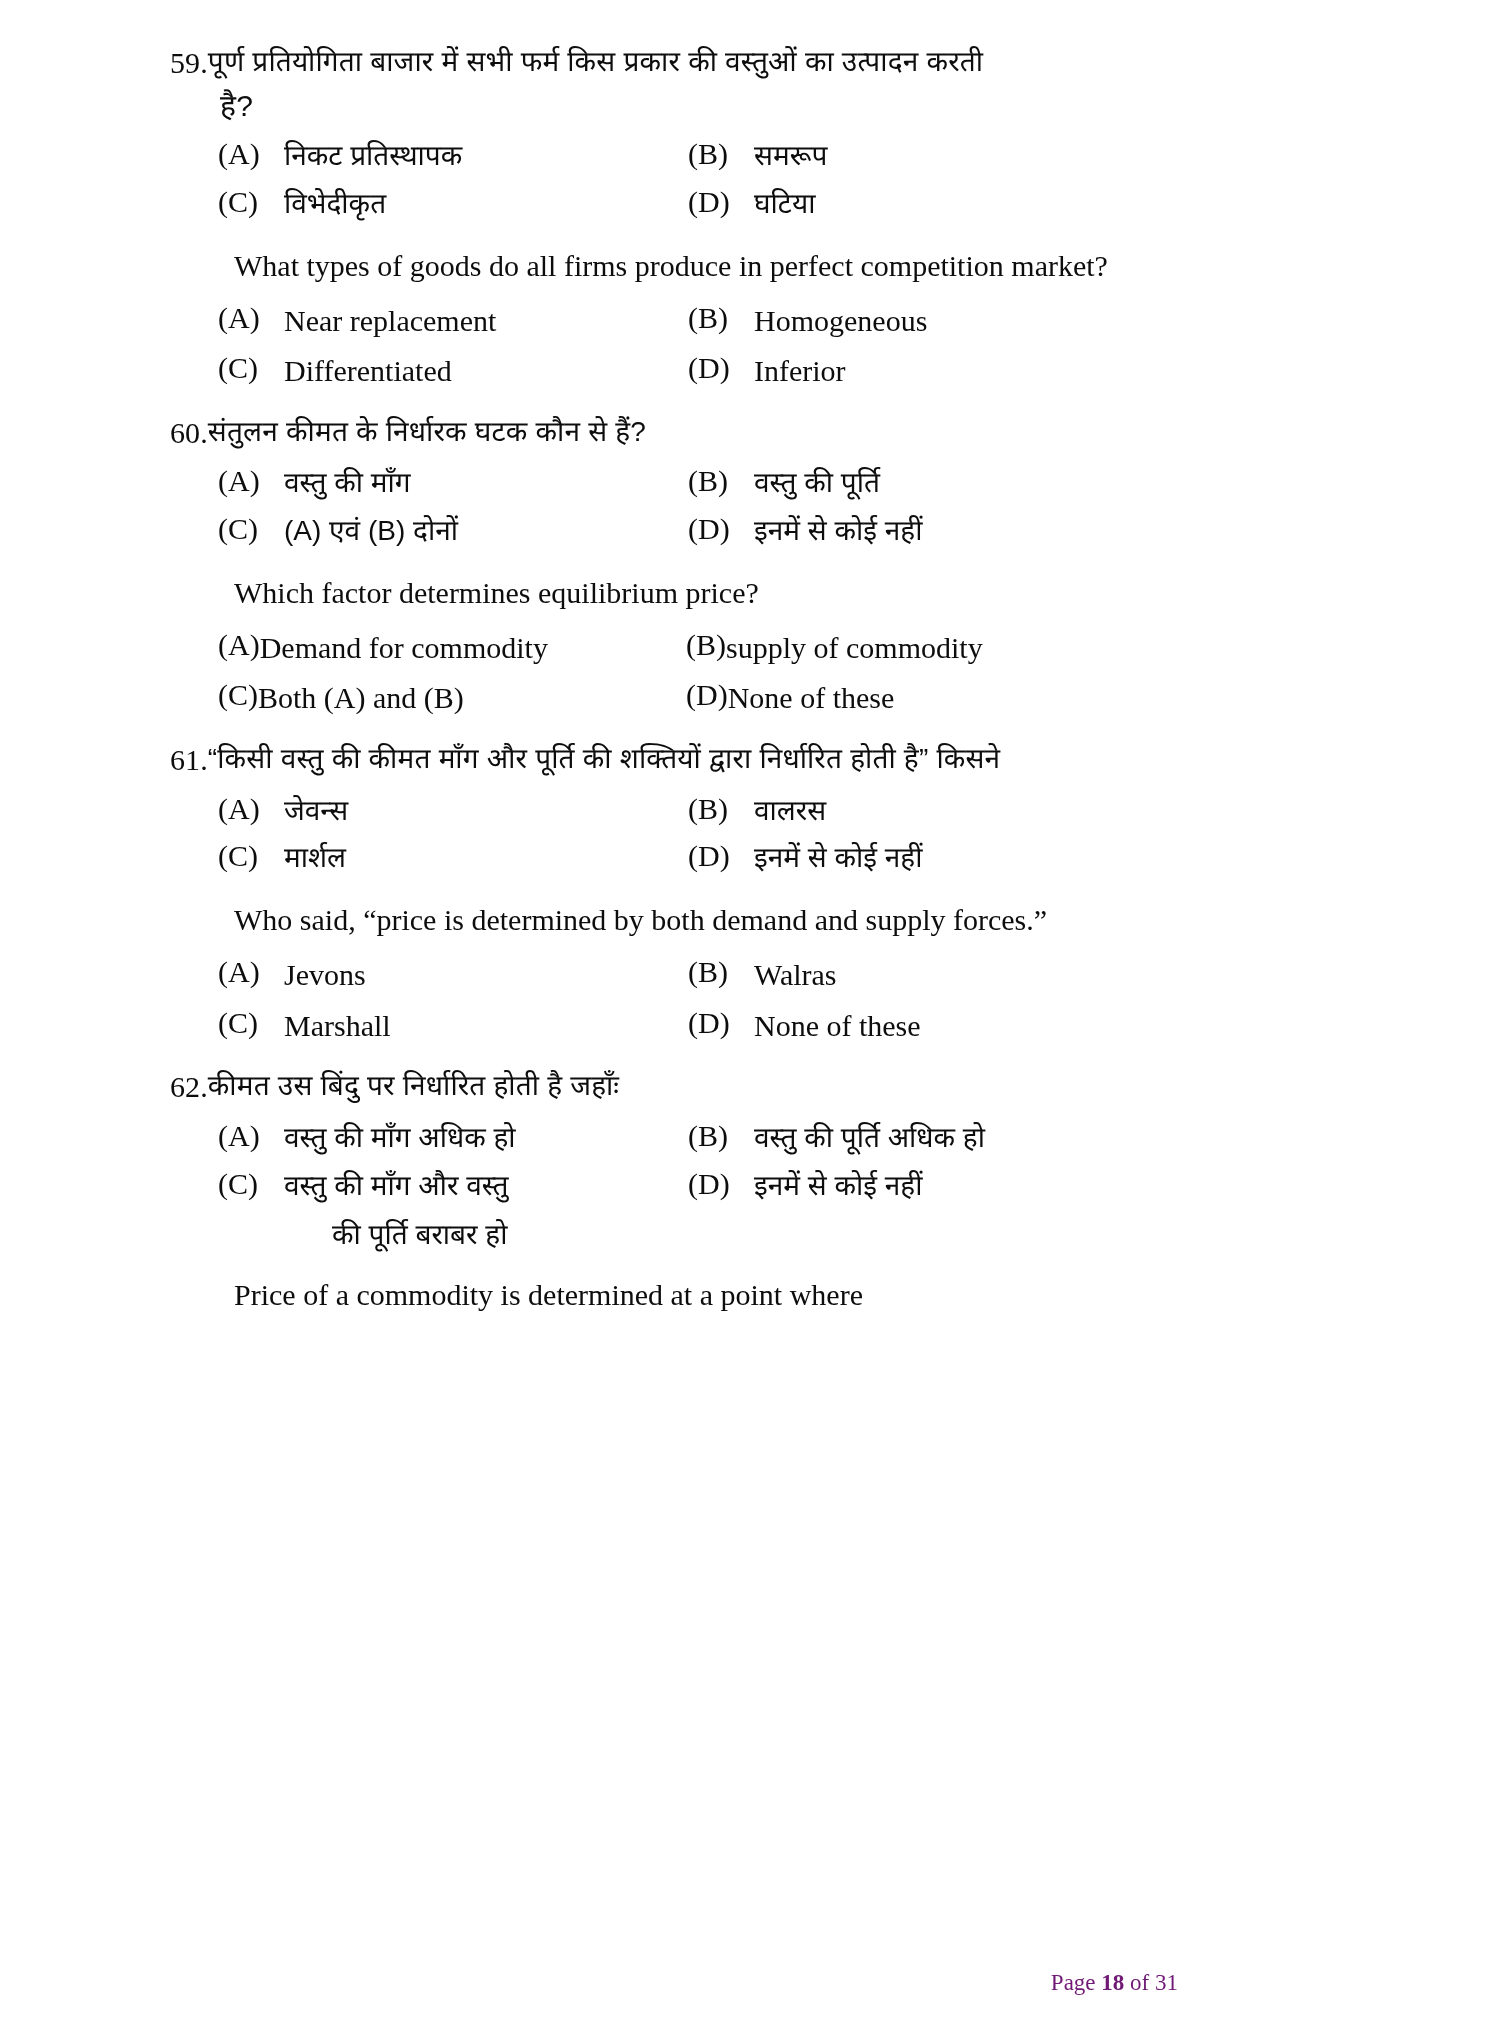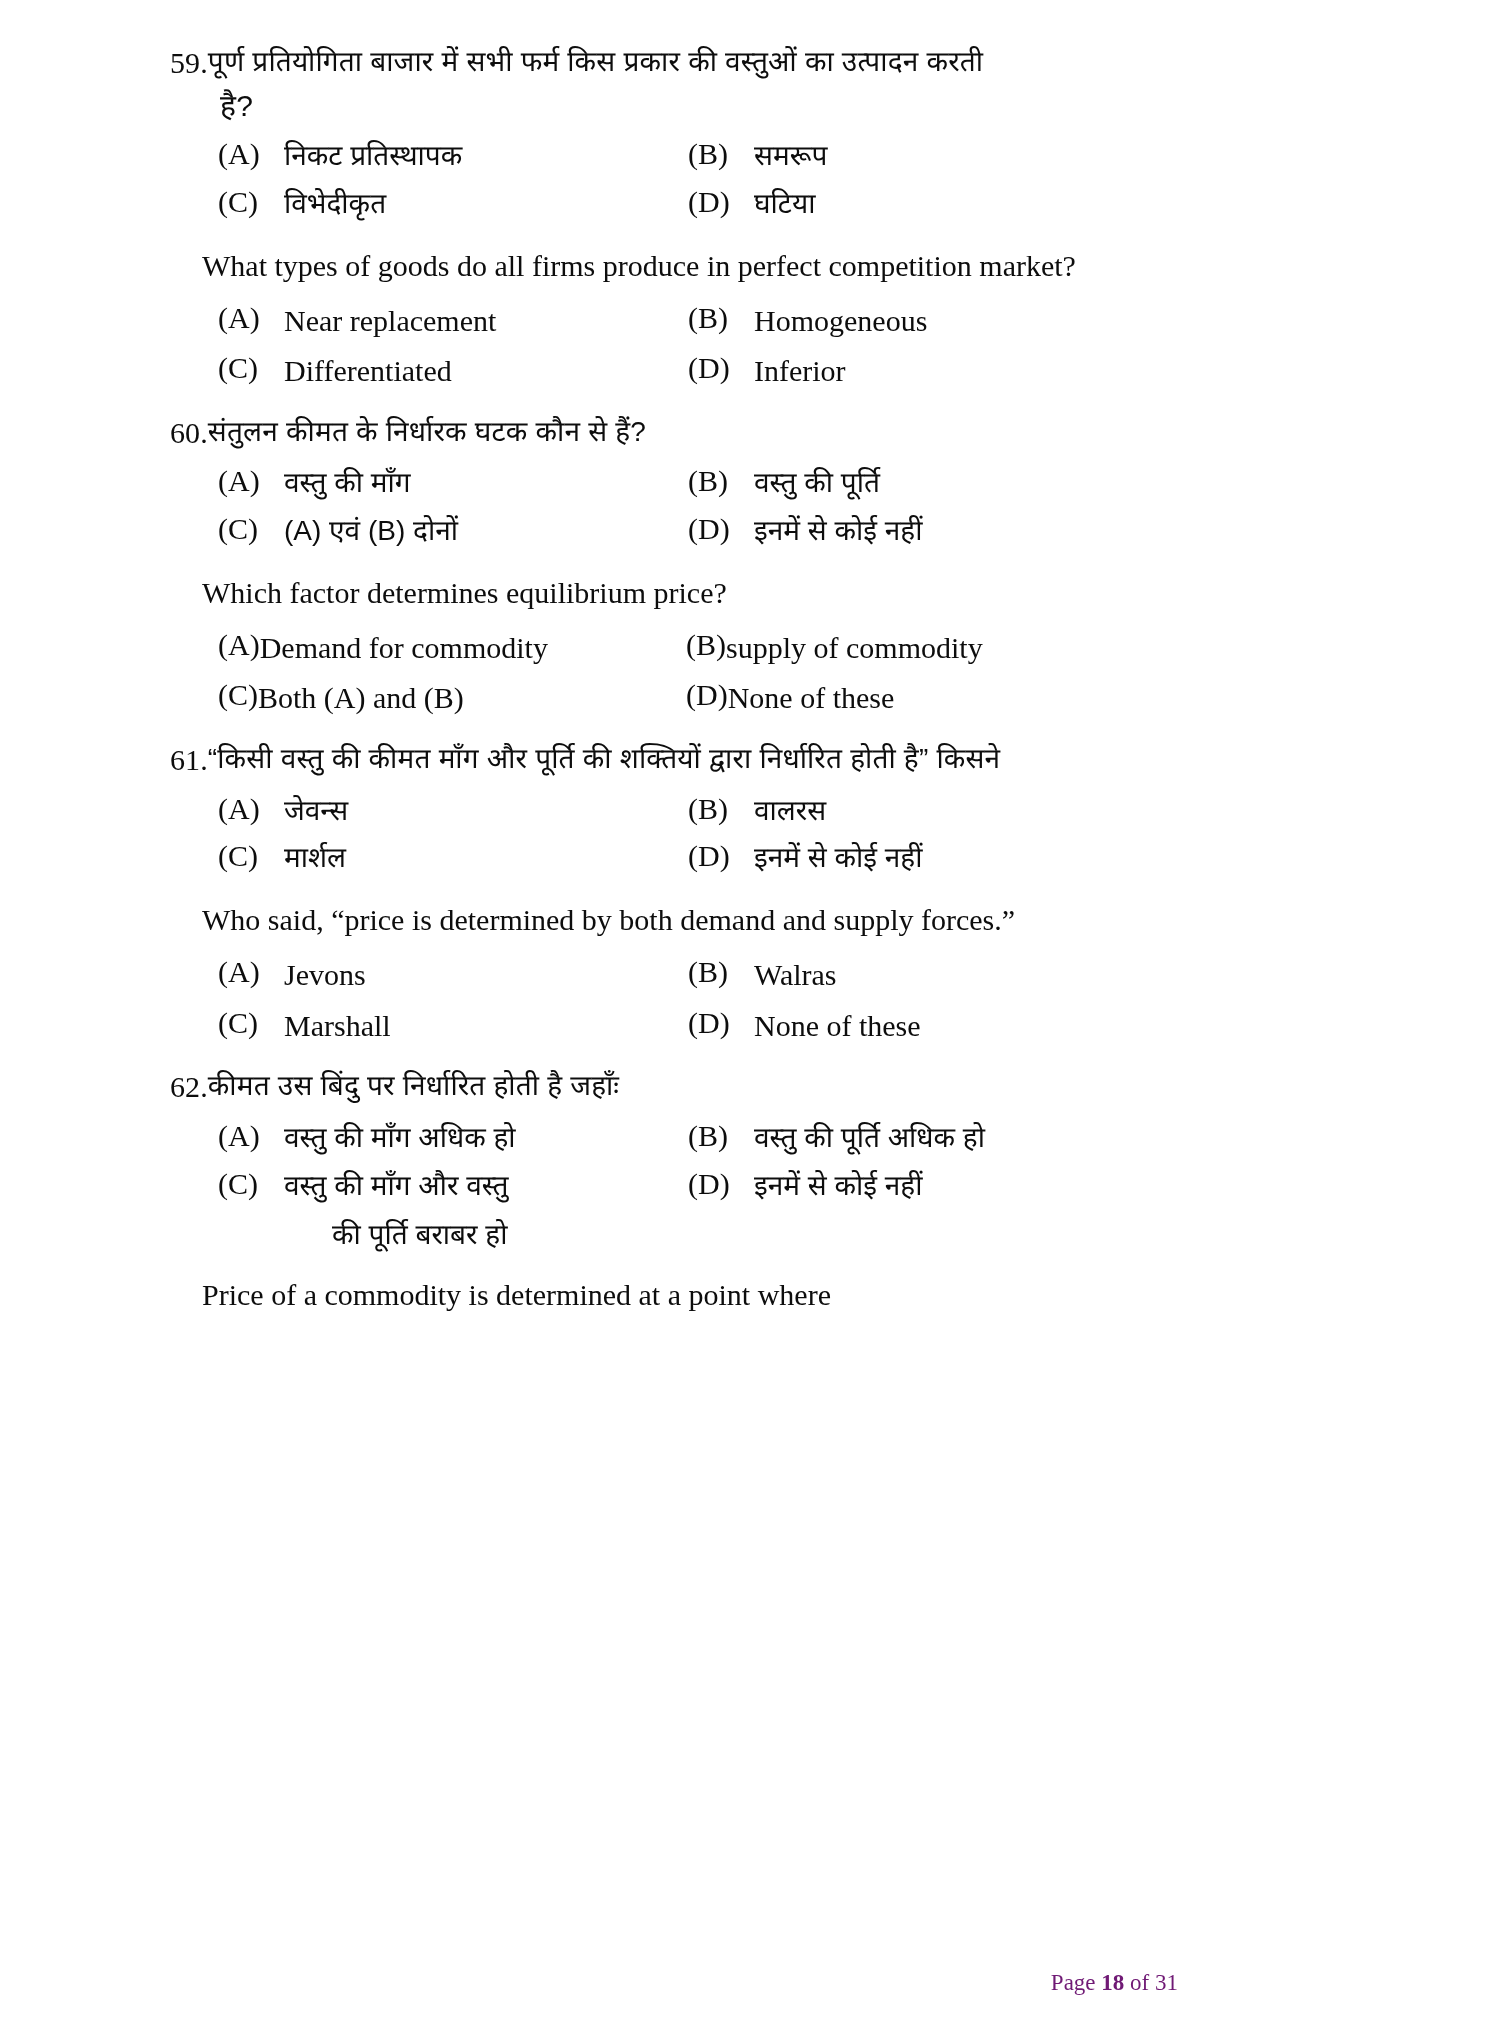--- a/index.html
+++ b/index.html
@@ -45,21 +45,21 @@
     letter-spacing: 0.2px;
   }
 
   .qcont {
     margin-left: 50px;
     font-size: 30px;
     line-height: 1.42;
   }
 
   .engq {
-    margin: 22px 0 14px 32px;
+    margin: 22px 0 14px 64px;
     font-size: 30px;
     line-height: 1.4;
   }
 
   
   .opts {
     margin: 0 0 0 48px;
   }
   .optrow {
     display: flex;

